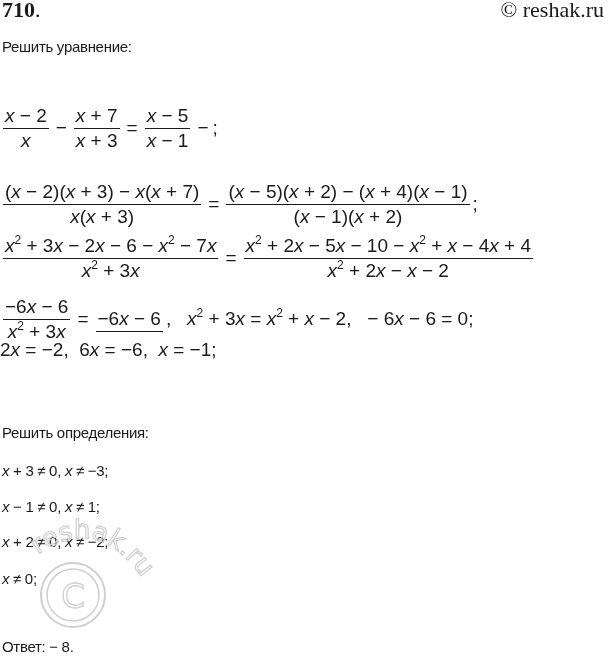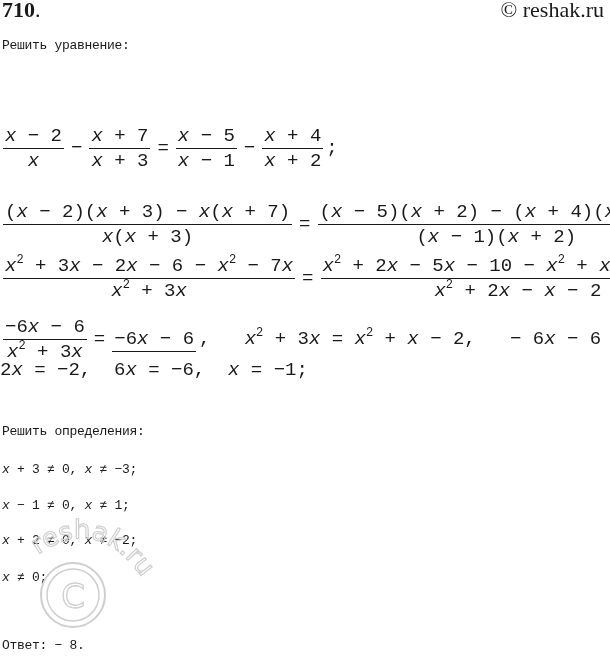--- a/index.html
+++ b/index.html
@@ -2,22 +2,22 @@
 <html><head>
 <meta charset="utf-8">
 <style>
   html, body { margin:0; padding:0; background:#ffffff; }
   body { width:610px; height:662px; position:relative; overflow:hidden;
          font-family:"Liberation Serif", "DejaVu Serif", serif; color:#1a1a1a; }
   .abs { position:absolute; white-space:nowrap; }
   .num { left:2px; top:-3px; font-size:22px; font-weight:bold; }
   .num .dot { font-weight:normal; }
   .copy { right:6px; top:-3px; font-size:22px; }
-  .text { font-family:Liberation Mono, monospace; font-size:13px; letter-spacing:-0.3px; }
-  .m { font-family:Liberation Mono, monospace; font-size:19px; display:flex; align-items:center;margin-top:20px; }
+  .text { font-family:Liberation Sans, sans-serif; font-size:15px; letter-spacing:-0.3px; }
+  .m { font-family:Liberation Sans, sans-serif; font-size:19px; display:flex; align-items:center; }
   .i { font-style:italic; }
   .frac { display:inline-flex; flex-direction:column; align-items:center; vertical-align:middle; margin:0 3px; }
   .frac .n, .frac .d { padding:0 2px; line-height:24px; white-space:nowrap; }
   .frac .n { border-bottom:1.6px solid #1a1a1a; }
   .op { margin:0 4px; }
   sup { font-size:12px; line-height:0; vertical-align:8px; }
   .wm { position:absolute; left:18px; top:515px; width:160px; height:145px; pointer-events:none; }
 </style>
 </head>
 <body>
@@ -36,24 +36,20 @@
     <span class="frac">
       <span class="n"><span class="i">x</span> + 7</span>
       <span class="d"><span class="i">x</span> + 3</span>
     </span>
     <span class="op" style="white-space: pre;">=</span>
     <span class="frac">
       <span class="n"><span class="i">x</span> − 5</span>
       <span class="d"><span class="i">x</span> − 1</span>
     </span>
     <span class="op" style="white-space: pre;">−</span>
-    <span class="frac">
-      <span class="n"><span class="i">x</span> + 4</span>
-      <span class="d"><span class="i">x</span> + 2</span>
-    </span>
     <span class="tx" style="white-space: pre;">;</span>
   </div>
 <div class="abs m" style="left:0;top:176px;height:56px;">
     <span class="frac">
       <span class="n">(<span class="i">x</span> − 2)(<span class="i">x</span> + 3) − <span class="i">x</span>(<span class="i">x</span> + 7)</span>
       <span class="d"><span class="i">x</span>(<span class="i">x</span> + 3)</span>
     </span>
     <span class="op" style="white-space: pre;">=</span>
     <span class="frac">
       <span class="n">(<span class="i">x</span> − 5)(<span class="i">x</span> + 2) − (<span class="i">x</span> + 4)(<span class="i">x</span> − 1)</span>

